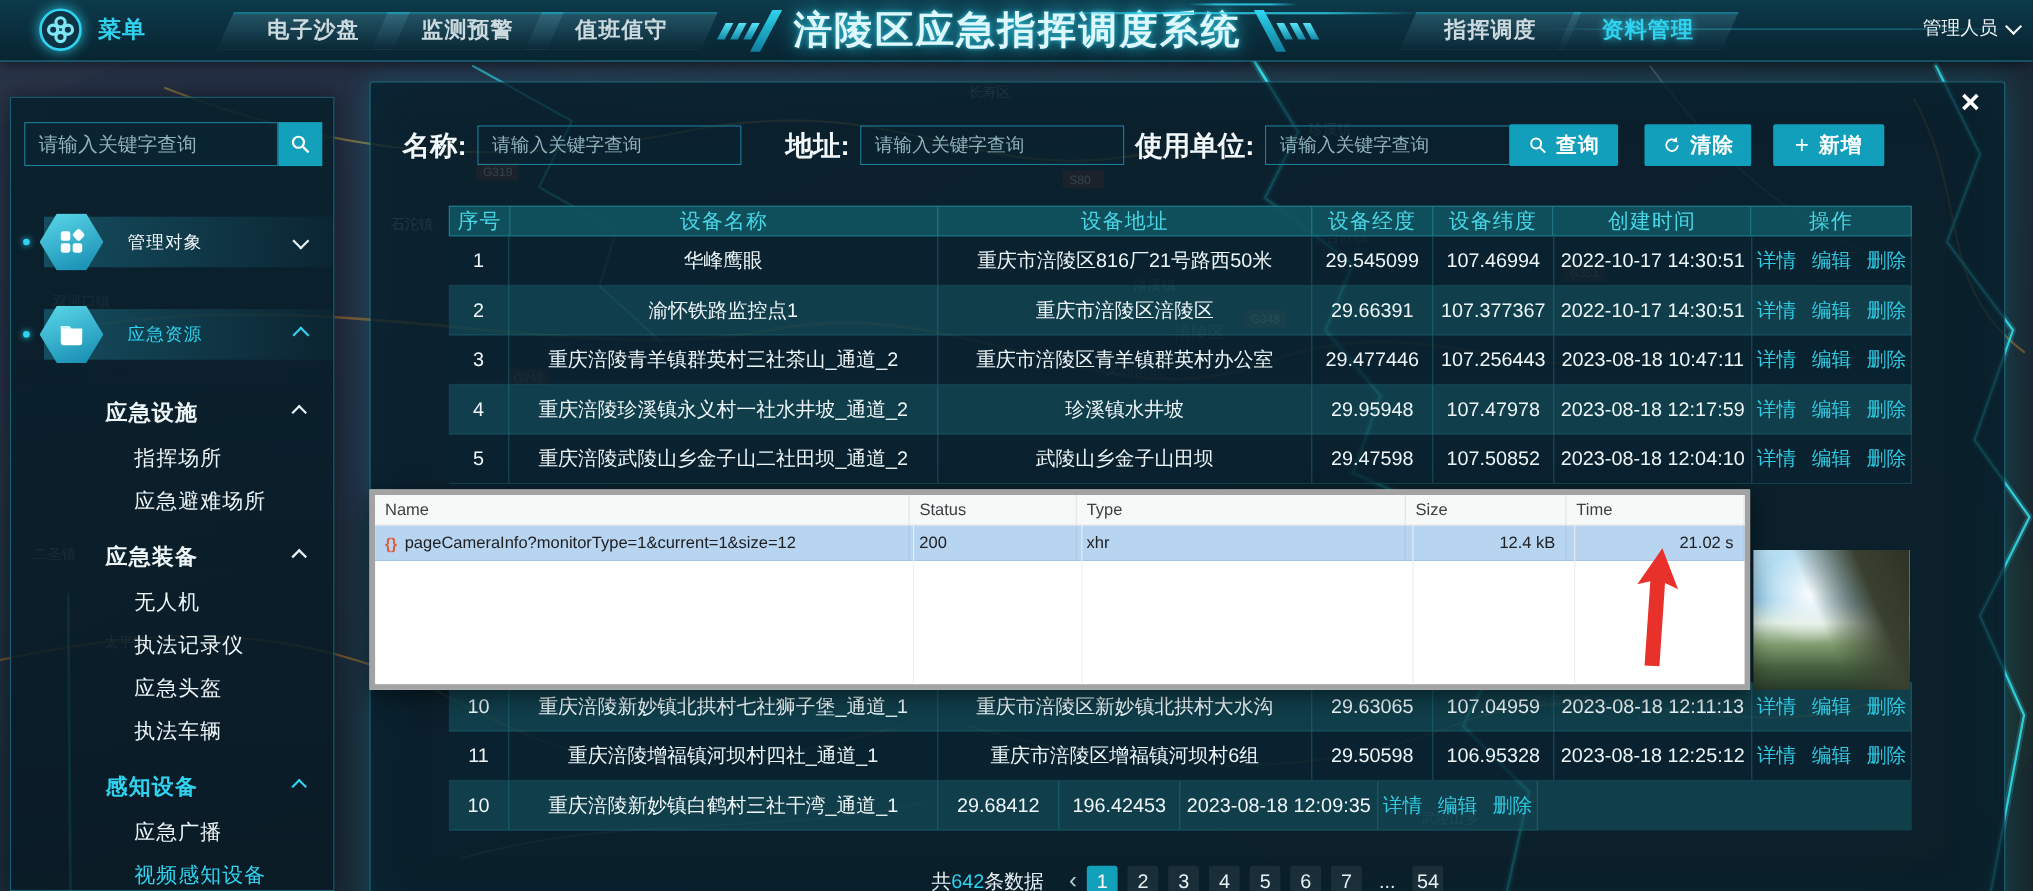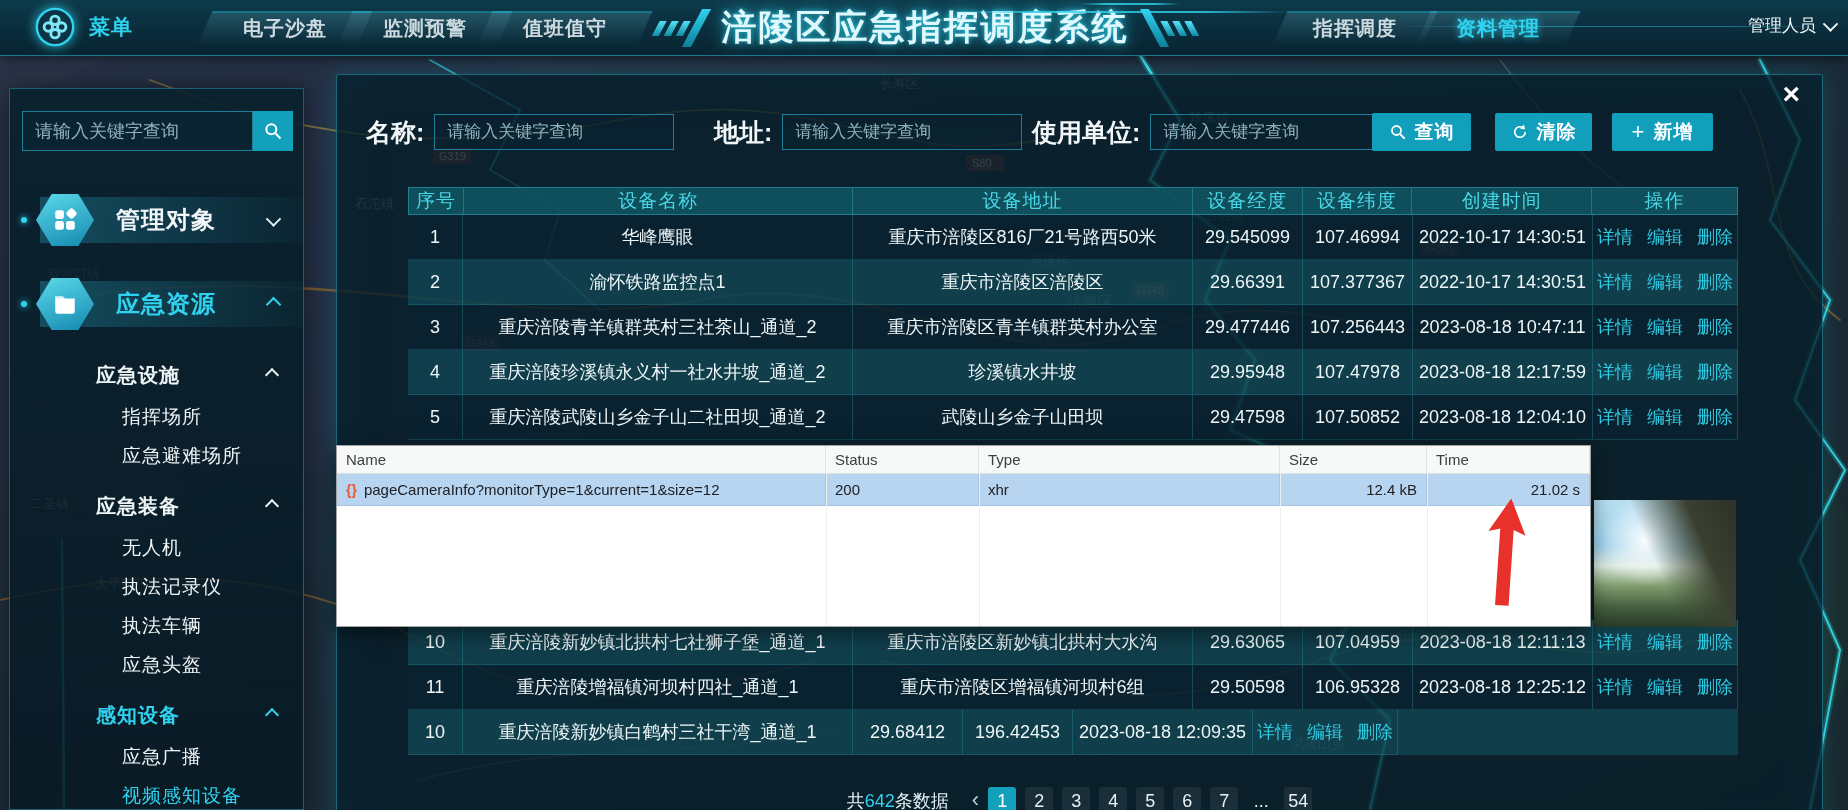--- a/index.html
+++ b/index.html
@@ -57,21 +57,21 @@
   .group{position:relative;height:50px;display:flex;align-items:center;cursor:pointer}
   .group.g1{margin-top:44px}.group.g2{margin-top:34px}
   .group::before{content:'';position:absolute;left:30px;right:0;top:2px;bottom:2px;
      background:linear-gradient(90deg,rgba(32,140,165,.42),rgba(32,140,165,.04))}
   .group::after{content:'';position:absolute;left:11px;top:22px;width:6px;height:6px;border-radius:50%;
      background:#2fd3ef;box-shadow:0 0 6px #2fd3ef}
   .hex{position:relative;z-index:1;width:58px;height:52px;margin-left:26px;
      clip-path:polygon(27% 0,73% 0,100% 50%,73% 100%,27% 100%,0 50%);
      background:linear-gradient(160deg,#5bd9ea,#1489af);
      display:flex;align-items:center;justify-content:center}
-  .g-label{position:relative;z-index:1;margin-left:22px;font-size:24px;font-weight:bold;color:#f2f7f9;letter-spacing:1px}
+  .g-label{position:relative;z-index:1;margin-left:22px;font-size:16px;font-weight:normal;color:#f2f7f9;letter-spacing:1px}
   .group .chev{position:absolute;right:24px;color:#e8f2f5;z-index:1}
   .group.active .g-label,.group.active .chev{color:#2fd3ef}
   #tree{margin-top:24px}
   .t1,.t2{position:relative;display:flex;align-items:center;color:#eef5f7;cursor:pointer}
   .t1{height:44px;margin-top:9px;padding-left:86px;font-size:20px;font-weight:bold;letter-spacing:1px}
   .t2{height:39px;padding-left:112px;font-size:19px;letter-spacing:1px}
   .t1 .tchev{position:absolute;right:26px;color:#e8f2f5;width:8px;height:8px}
   .t1.active,.t2.active,.t1.active .tchev{color:#2fd3ef}
   
   .modal{position:absolute;left:336px;top:74px;width:1485px;height:760px;z-index:15;
@@ -110,21 +110,21 @@
      align-items:flex-start;gap:9px;color:#e8f2f5;font-size:18px}
   .total{margin-right:14px;line-height:28px}
   .total b{color:#2fd3ef;font-weight:normal}
   .pg{min-width:28px;height:28px;line-height:28px;text-align:center;background:rgba(255,255,255,.07);
       border-radius:3px;cursor:pointer;padding:0 4px;box-sizing:border-box}
   .pg.active{background:#13a0bb;color:#fff}
   .pg.ellipsis{background:none;cursor:default}
   .prev{background:none;color:#b9cdd4;font-size:22px;line-height:26px;cursor:pointer}
   
   .netpanel{position:absolute;left:336px;top:445px;width:1255px;height:182px;z-index:40;
-     background:#fff;border:1px solid #a3a3a3;box-sizing:border-box;
+     background:#fff;border:5px solid #a3a3a3;box-sizing:border-box;
      box-shadow:0 6px 20px rgba(0,0,0,.5)}
   .np-head{display:flex;height:27px;background:#f7f8f8;border-bottom:1px solid #dcdee0}
   .nh{font-size:15px;color:#3c4043;display:flex;align-items:center;padding-left:9px;
       border-right:1px solid #e2e3e4;box-sizing:border-box}
   .w1{width:489px}.w2{width:153px}.w3{width:301px}.w4{width:147px}.w5{width:163px}
   .np-row{display:flex;height:31px;background:#b7d4f1;border-bottom:1px solid #a3c4e6;cursor:pointer}
   .ncell{font-size:15px;color:#202124;display:flex;align-items:center;padding:0 9px;
       border-right:1px solid rgba(0,0,0,.07);box-sizing:border-box;white-space:nowrap;overflow:hidden}
   .ncell.rt{justify-content:flex-end;}
   .braces{color:#e4593a;font-weight:bold;margin-right:7px;font-size:14px}
@@ -297,24 +297,24 @@
         <span>应急装备</span>
         <i class="chev up tchev"></i>
       </div>
       <div class="t2">
         <span>无人机</span>
       </div>
       <div class="t2">
         <span>执法记录仪</span>
       </div>
       <div class="t2">
+        <span>应急头盔</span>
+      </div>
+      <div class="t2">
         <span>执法车辆</span>
-      </div>
-      <div class="t2">
-        <span>应急头盔</span>
       </div>
       <div class="t1 active">
         <span>感知设备</span>
         <i class="chev up tchev"></i>
       </div>
       <div class="t2">
         <span>应急广播</span>
       </div>
       <div class="t2 active">
         <span>视频感知设备</span>

